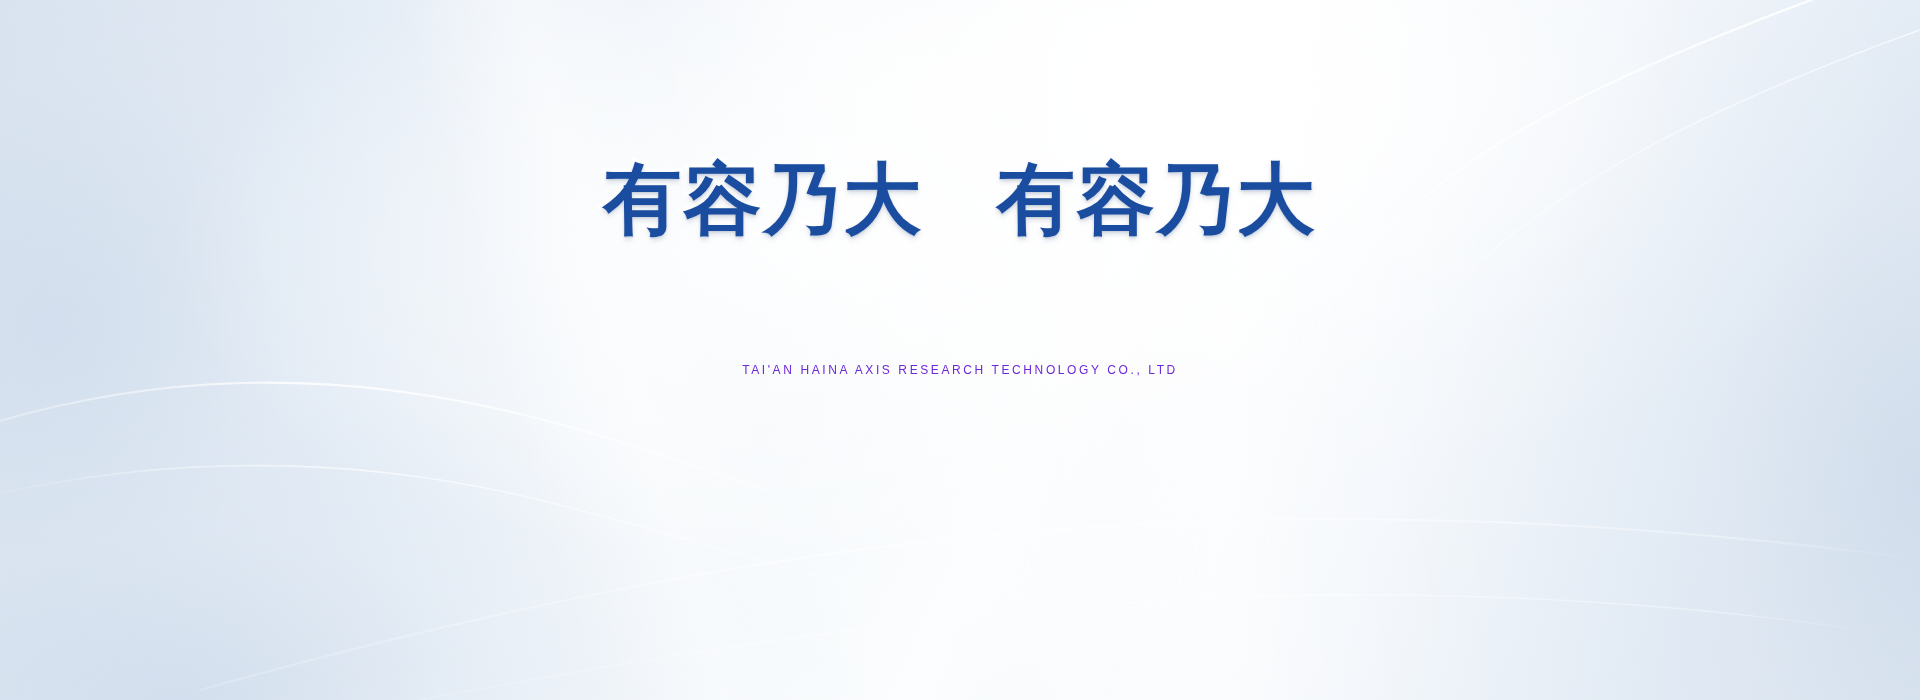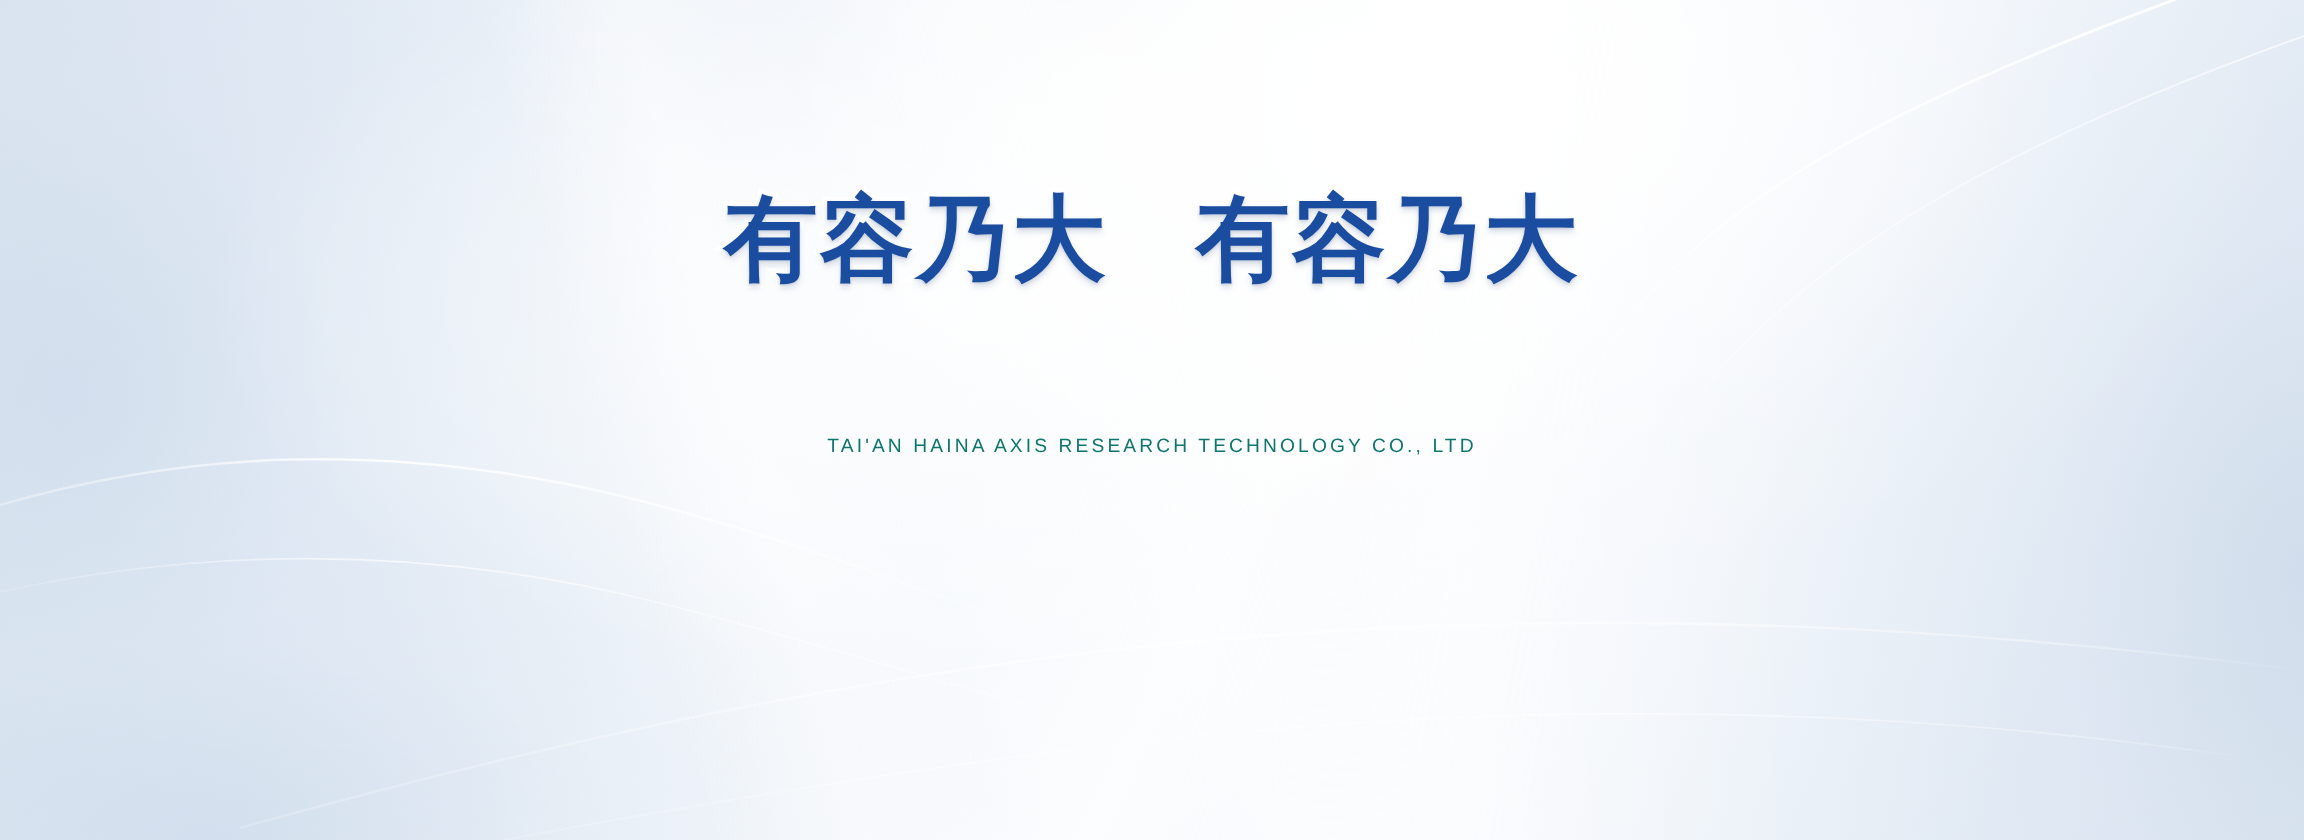--- a/index.html
+++ b/index.html
@@ -131,24 +131,24 @@
     letter-spacing:1px;
     color:#141414;
     white-space:nowrap;
   }
 
   .subtitle-en {
     position:absolute;
     top:363px;
     left:0; right:0;
     text-align:center;
-    font-size:16px;
+    font-size:12px;
     line-height:1.2;
     letter-spacing:2.6px;
-    color:#0f766e;
+    color:#6d28d9;
     white-space:nowrap;
   }
 </style>
 </head>
 <body>
 
 <div id="banner">
 
   <div class="bg-layer bg-base"></div>
   <div class="bg-layer bg-tint-left"></div>

